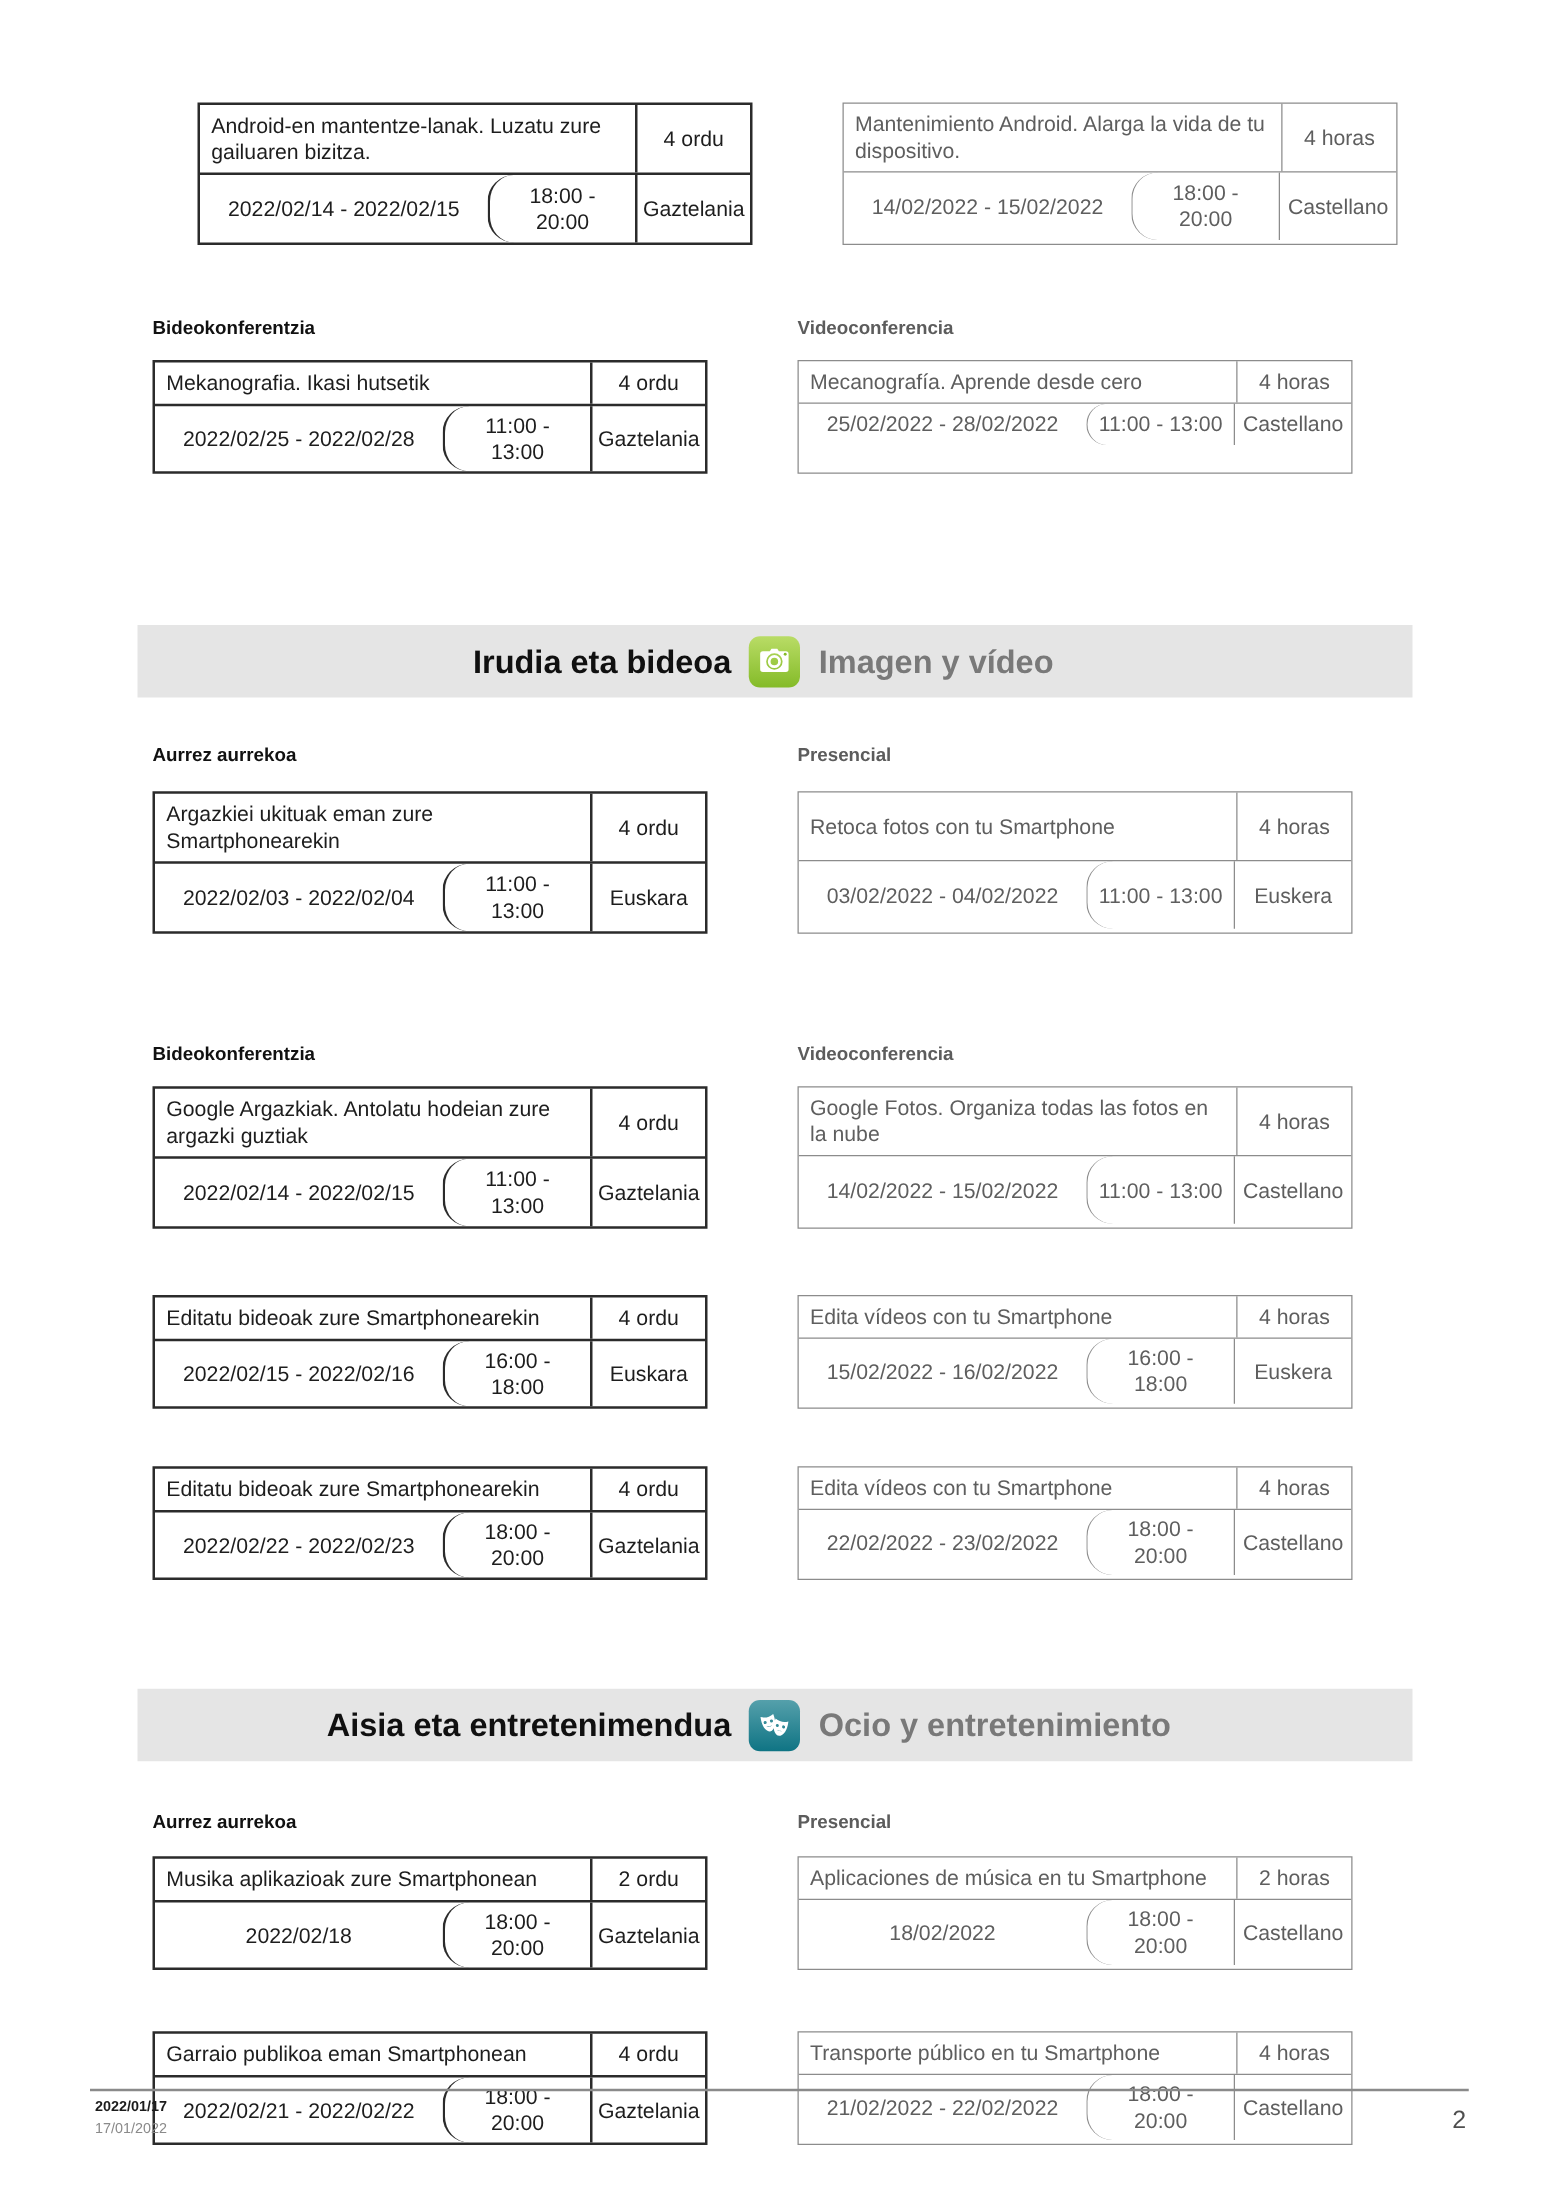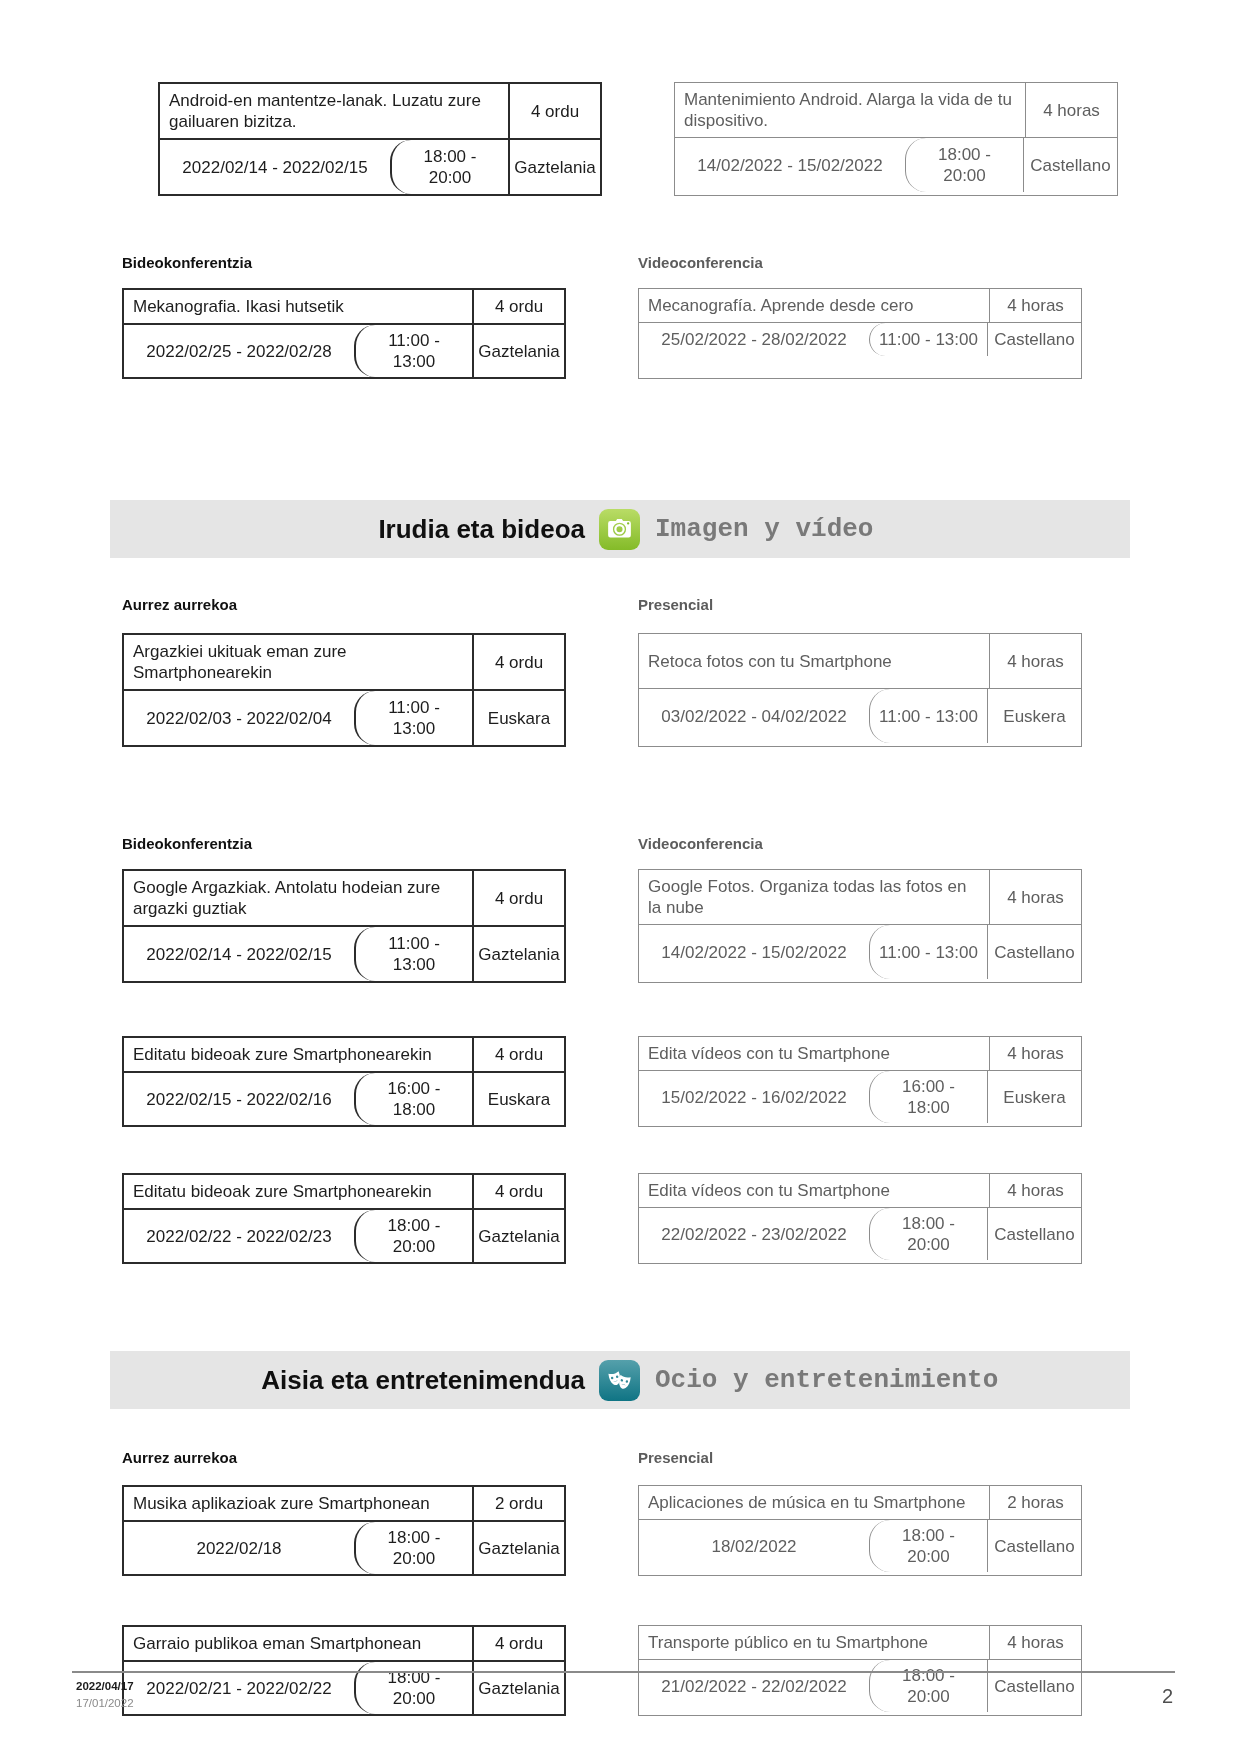--- a/index.html
+++ b/index.html
@@ -31,21 +31,21 @@
 
   
   .subheading{display:flex;margin-left:122px;font-size:15px;font-weight:bold;line-height:26px;}
   .subheading .eu-h{width:516px;color:#111111;}
   .subheading .es-h{color:#5c5c5c;}
 
   
   .banner{margin-left:110px;width:1020px;height:58px;background:#e5e5e5;
           display:flex;align-items:center;}
   .banner .eu-b{flex:1;text-align:right;color:#101010;font-size:26px;font-weight:bold;padding-right:14px;}
-  .banner .es-b{flex:1;text-align:left;color:#797979;font-size:26px;font-weight:bold;padding-left:15px;font-family:Liberation Mono, monospace;}
+  .banner .es-b{flex:1;text-align:left;color:#797979;font-size:26px;font-weight:bold;padding-left:15px;}
   .badge{width:41px;height:41px;border-radius:9px;flex:0 0 41px;
          display:flex;align-items:center;justify-content:center;}
   .badge.green{background:linear-gradient(#b9dc66,#84bb28);}
   .badge.teal{background:linear-gradient(#55a0ab,#0f7484);}
   .badge svg{width:31px;height:31px;display:block;}
 
   
   .m-pair0{margin-top:82px;padding-left:36px;}
   .m-sub0{margin-top:54px;margin-bottom:12px;}
   .m-banner0{margin-top:121px;}
@@ -309,16 +309,16 @@
         <div class="cell date">21/02/2022 - 22/02/2022</div>
         <div class="cell time">18:00 - 20:00</div>
         <div class="cell lang">Castellano</div>
       </div>
     </div>
   </div>
 
 </div>
 
 <div class="footer">
-  <div class="d1">2022/04/17</div>
+  <div class="d1">2022/01/17</div>
   <div class="d2">17/01/2022</div>
   <div class="pagenum">2</div>
 </div>
 
 </body></html>

